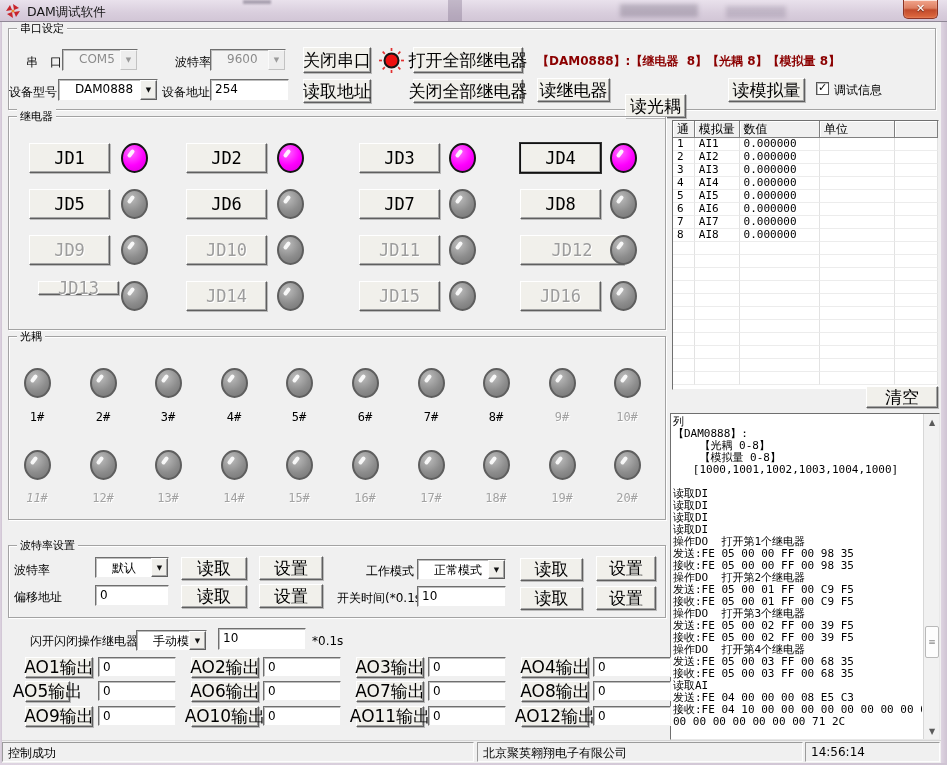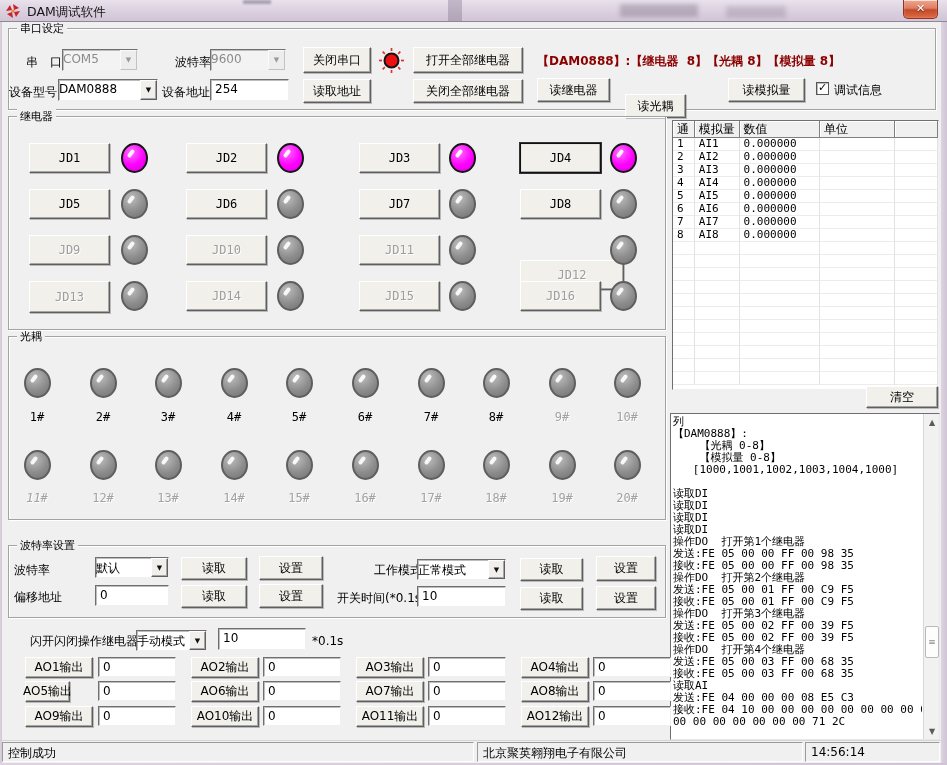--- a/index.html
+++ b/index.html
@@ -17,28 +17,28 @@
     box-shadow:inset 0 1px 0 rgba(255,255,255,.65), inset 0 0 2px rgba(255,255,255,.4);
     color:#fff;font-weight:bold;font-size:11px;text-align:center;line-height:17px;cursor:default;
     text-shadow:0 1px 1px rgba(0,0,0,.5);z-index:60;}
   .smudge{position:absolute;z-index:51;pointer-events:none;}
   .edge{position:absolute;background:linear-gradient(90deg,#ded4e1,#cfc4d3);z-index:40;}
   
   .lbl{position:absolute;white-space:pre;line-height:14px;}
   .btn{position:absolute;display:flex;align-items:center;justify-content:center;
     background:#f1f0eb;border:1px solid;border-color:#ffffff #5f5f5f #5f5f5f #ffffff;
     box-shadow:inset -1px -1px 0 #a6a6a6, 1px 1px 0 rgba(120,120,120,.45);
-    font-size:12px;white-space:pre;cursor:default;}
+    font-size:17px;white-space:pre;cursor:default;}
   .btn.focused{border-color:#111;box-shadow:inset -1px -1px 0 #a6a6a6, inset 1px 1px 0 #e6e6e6, 0 0 0 1px #333;}
   .btn.disabled{color:#9d9d9d;text-shadow:1px 1px 0 #fff;}
   .input{position:absolute;background:#fff;border:1px solid;border-color:#6f6f6f #f0f0f0 #f0f0f0 #6f6f6f;
     box-shadow:inset 1px 1px 0 #bdbdbd;padding:2px 0 0 4px;font-size:12px;white-space:pre;overflow:hidden;}
   .combo{position:absolute;display:flex;background:#fff;border:1px solid;border-color:#6f6f6f #f0f0f0 #f0f0f0 #6f6f6f;
     box-shadow:inset 1px 1px 0 #bdbdbd;font-size:12px;}
-  .combo .ctext{flex:1;padding:2px 0 0 0;white-space:nowrap;overflow:hidden;}
+  .combo .ctext{flex:1;padding:2px 0 0 16px;white-space:nowrap;overflow:hidden;}
   .combo .carrow{width:17px;background:#f0efeb;border:1px solid;border-color:#fff #5f5f5f #5f5f5f #fff;
     box-shadow:inset -1px -1px 0 #a6a6a6;display:flex;align-items:center;justify-content:center;
     font-size:7px;color:#111;}
   .combo.disabled{background:#f3f3f3;color:#8b8b8b;}
   .combo.disabled .carrow{color:#9a9a9a;background:#ededed;border-color:#fafafa #c2c2c2 #c2c2c2 #fafafa;box-shadow:none;}
   .groupbox{position:absolute;border:1px solid #a3a3a3;box-shadow:inset 1px 1px 0 #ffffff,1px 1px 0 #ffffff;}
   .group-label{position:absolute;top:-8px;left:8px;background:#f0f0f0;padding:0 3px;font-size:11px;white-space:pre;}
   .checkbox{position:absolute;width:13px;height:13px;background:#fff;border:1px solid #555;
     box-shadow:inset 1px 1px 0 #bbb;display:flex;align-items:center;justify-content:center;}
   .checkbox .check{font-size:11px;font-weight:bold;color:#000;line-height:10px;margin-top:-2px;}
@@ -346,21 +346,21 @@
   <div class="groupbox" style="left:8px;top:545px;width:658px;height:73px;">
     <span class="group-label">波特率设置</span>
   </div>
   <span class="lbl" style="left:14px;top:563px;">波特率</span>
   <div class="combo" style="left:95px;top:557px;width:74px;height:21px;">
     <span class="ctext">默认</span>
     <span class="carrow">▼</span>
   </div>
   <div class="btn" style="left:181px;top:557px;width:66px;height:23px;">读取</div>
   <div class="btn" style="left:259px;top:556px;width:64px;height:24px;">设置</div>
-  <span class="lbl" style="left:374px;top:564px;font-family:Liberation Mono, monospace;">工作模式</span>
+  <span class="lbl" style="left:366px;top:564px;">工作模式</span>
   <div class="combo" style="left:417px;top:559px;width:89px;height:21px;">
     <span class="ctext">正常模式</span>
     <span class="carrow">▼</span>
   </div>
   <div class="btn" style="left:520px;top:558px;width:63px;height:23px;">读取</div>
   <div class="btn" style="left:596px;top:556px;width:60px;height:25px;">设置</div>
 
   <span class="lbl" style="left:14px;top:590px;">偏移地址</span>
   <div class="input" style="left:95px;top:585px;width:74px;height:21px;">0</div>
   <div class="btn" style="left:181px;top:585px;width:66px;height:23px;">读取</div>
@@ -394,23 +394,23 @@
       <div class="btn relay-btn" style="left: 359px; top: 189px; width: 81px; height: 30px; pointer-events: auto;">JD7</div>
       <div class="led" style="left: 449px; top: 189px;"></div>
       <div class="btn relay-btn" style="left: 520px; top: 189px; width: 81px; height: 30px; pointer-events: auto;">JD8</div>
       <div class="led" style="left: 610px; top: 189px;"></div>
       <div class="btn relay-btn disabled" style="left: 29px; top: 235px; width: 81px; height: 30px; pointer-events: auto;">JD9</div>
       <div class="led" style="left: 121px; top: 235px;"></div>
       <div class="btn relay-btn disabled" style="left: 186px; top: 235px; width: 81px; height: 30px; pointer-events: auto;">JD10</div>
       <div class="led" style="left: 277px; top: 235px;"></div>
       <div class="btn relay-btn disabled" style="left: 359px; top: 235px; width: 81px; height: 30px; pointer-events: auto;">JD11</div>
       <div class="led" style="left: 449px; top: 235px;"></div>
-      <div class="btn relay-btn disabled" style="left: 520px; top: 235px; width: 104px; height: 30px; pointer-events: auto; margin-top: 25px;">JD12</div>
+      <div class="btn relay-btn disabled" style="left: 520px; top: 235px; width: 104px; height: 30px; pointer-events: auto;">JD12</div>
       <div class="led" style="left: 610px; top: 235px;"></div>
-      <div class="btn relay-btn disabled" style="left: 29px; top: 281px; width: 81px; height: 32px; pointer-events: auto;">JD13</div>
+      <div class="btn relay-btn disabled" style="left: 38px; top: 281px; width: 81px; height: 14px; pointer-events: auto;">JD13</div>
       <div class="led" style="left: 121px; top: 281px;"></div>
       <div class="btn relay-btn disabled" style="left: 186px; top: 281px; width: 81px; height: 30px; pointer-events: auto;">JD14</div>
       <div class="led" style="left: 277px; top: 281px;"></div>
       <div class="btn relay-btn disabled" style="left: 359px; top: 281px; width: 81px; height: 30px; pointer-events: auto;">JD15</div>
       <div class="led" style="left: 449px; top: 281px;"></div>
       <div class="btn relay-btn disabled" style="left: 520px; top: 281px; width: 81px; height: 30px; pointer-events: auto;">JD16</div>
       <div class="led" style="left: 610px; top: 281px;"></div>
       <div class="led" style="left: 24px; top: 368px;"></div>
       <div class="opto-label" style="left: 16px; top: 410px;">1#</div>
       <div class="led" style="left: 90px; top: 368px;"></div>

